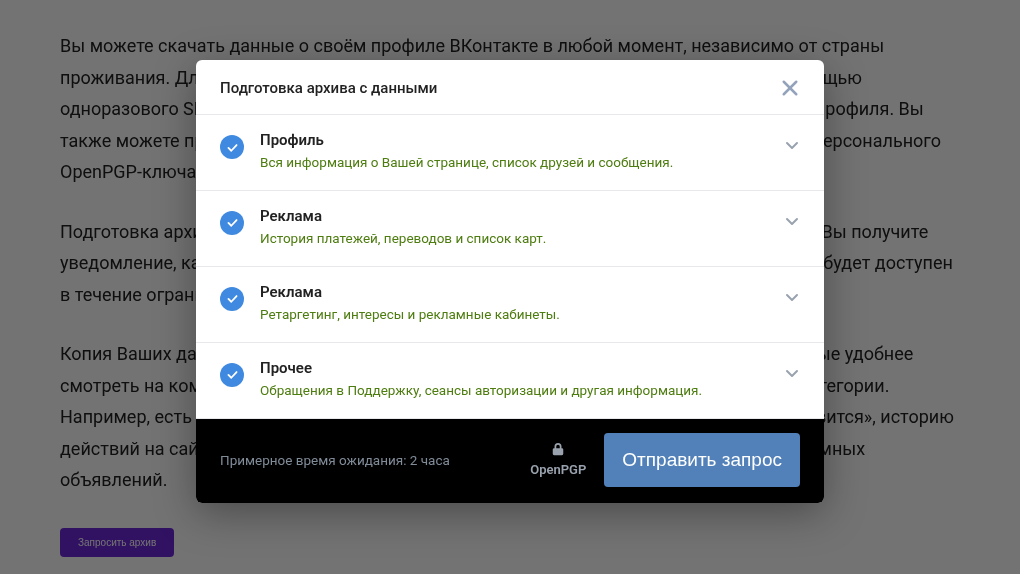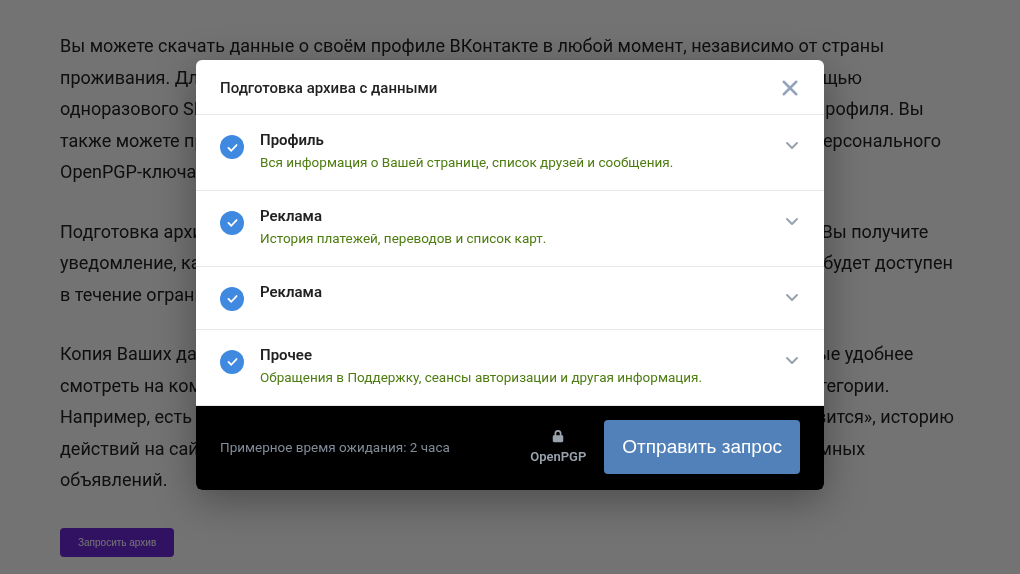--- a/index.html
+++ b/index.html
@@ -225,20 +225,21 @@
       </div>
 
       <div class="category-item">
         <div class="check-icon">
           <svg viewBox="0 0 16 16" fill="none" stroke="#fff" stroke-width="2.2" stroke-linecap="round" stroke-linejoin="round">
             <polyline points="3,8.5 6.5,12 13,5"></polyline>
           </svg>
         </div>
         <div class="category-text">
           <div class="category-title">Реклама</div>
+          <div class="category-desc">Ретаргетинг, интересы и рекламные кабинеты.</div>
         </div>
         <div class="chevron">
           <svg viewBox="0 0 16 16" fill="none" stroke="currentColor" stroke-width="2" stroke-linecap="round" stroke-linejoin="round">
             <polyline points="3,6 8,11 13,6"></polyline>
           </svg>
         </div>
       </div>
 
       <div class="category-item">
         <div class="check-icon">

